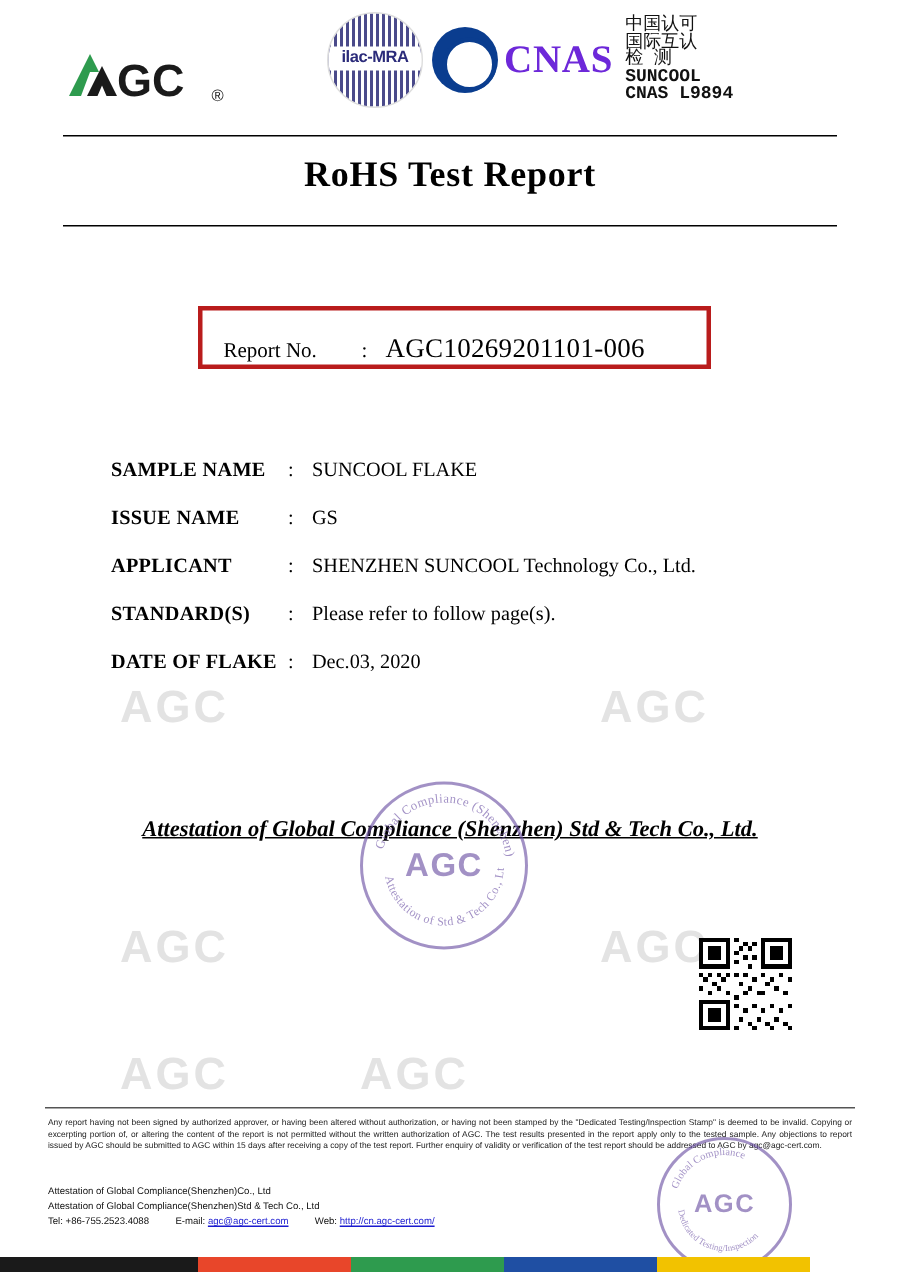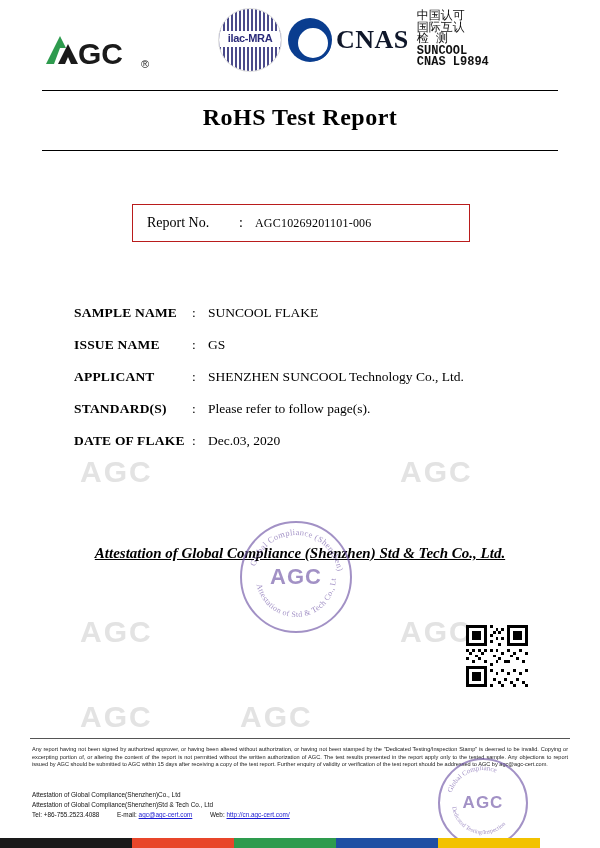--- a/index.html
+++ b/index.html
@@ -89,21 +89,21 @@
     left: 7px; top: 7px;
     width: 30px; height: 30px;
     border-radius: 50%;
     border: 3px solid #0a3d8f;
     background: #fff;
   }
   .cnas-word {
     font-family: "Liberation Serif", serif;
     font-weight: bold;
     font-size: 26px;
-    color: #0f172a;
+    color: #6d28d9;
     letter-spacing: 0.5px;
     text-align: center;
   }
   .cnas-cn {
     font-family: Liberation Mono, monospace;
     font-size: 12px;
     line-height: 11.5px;
     color: #111;
     margin-left: 2px;
   }
@@ -131,35 +131,35 @@
     letter-spacing: 0.5px;
   }
 
   
   .reportno-box {
     position: absolute;
     left: 132px;
     top: 204px;
     width: 336px;
     height: 36px;
-    border: 1px solid #b91c1c;
+    border: 3px solid #b91c1c;
     display: flex;
-    align-items: center;
+    align-items: flex-end;
   }
   .reportno-label {
     font-size: 14px;
     margin-left: 14px;
     width: 92px;
   }
   .reportno-colon {
     font-size: 14px;
     width: 16px;
   }
   .reportno-value {
-    font-size: 12px;
+    font-size: 18px;
     letter-spacing: 0.2px;
   }
 
   
   .fields {
     position: absolute;
     left: 74px;
     top: 305px;
     width: 460px;
   }

